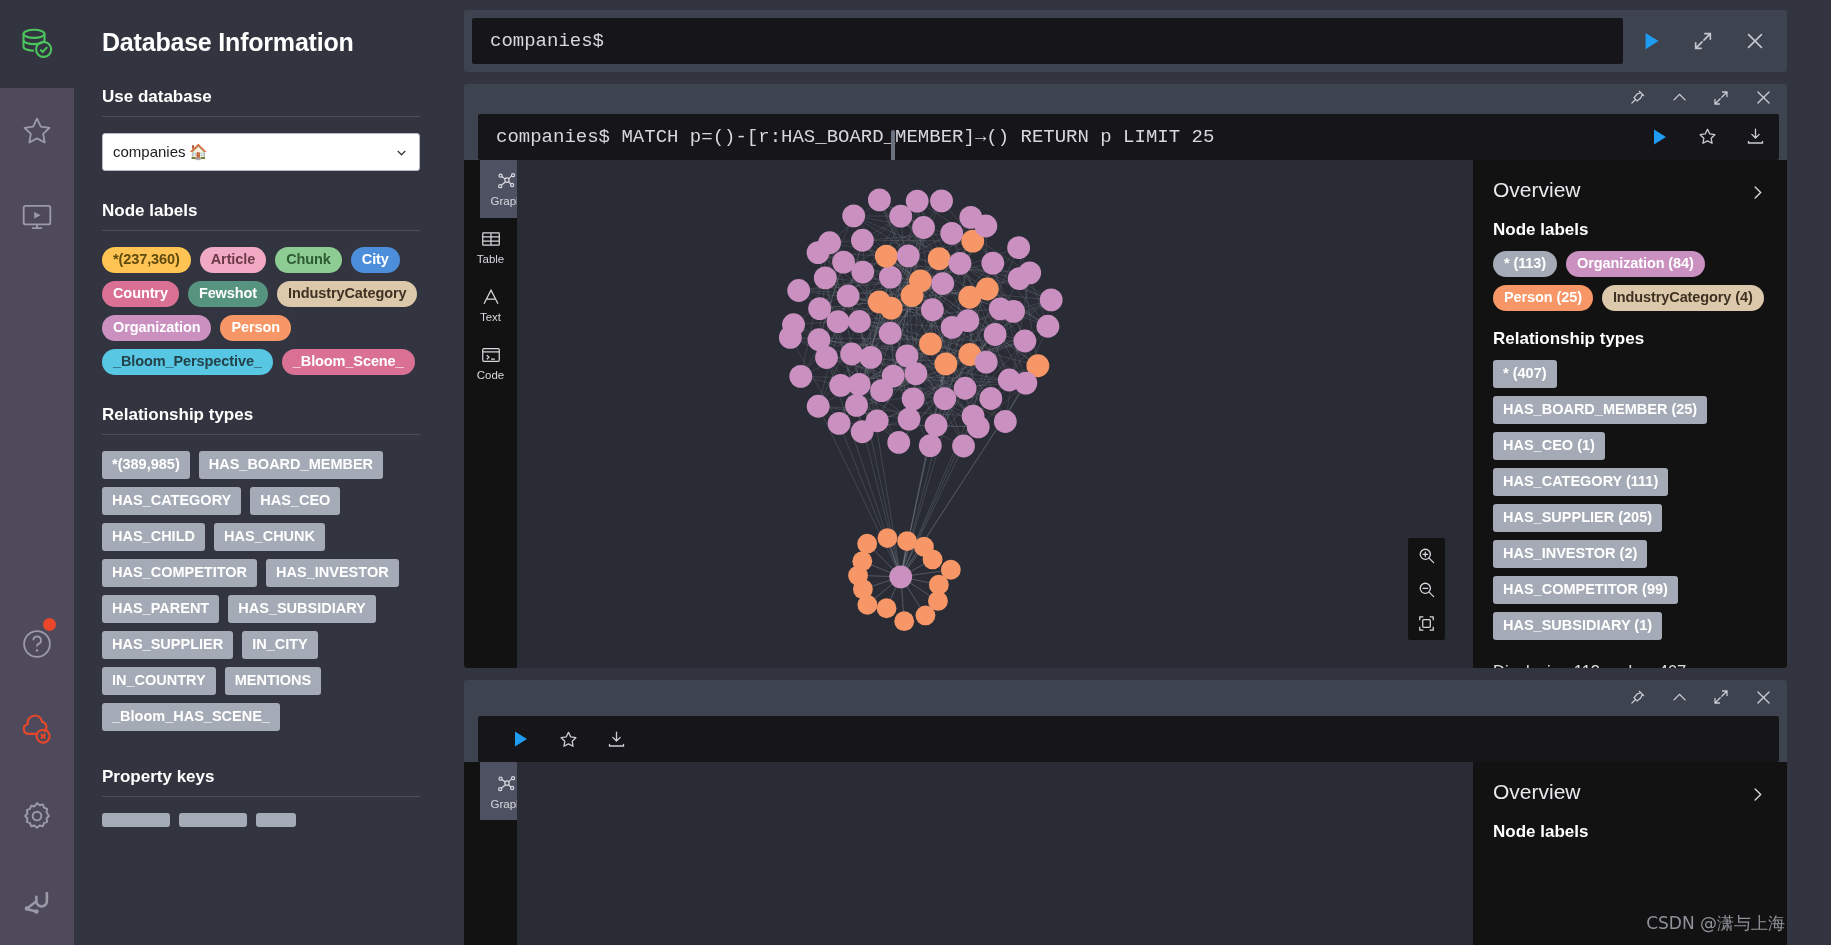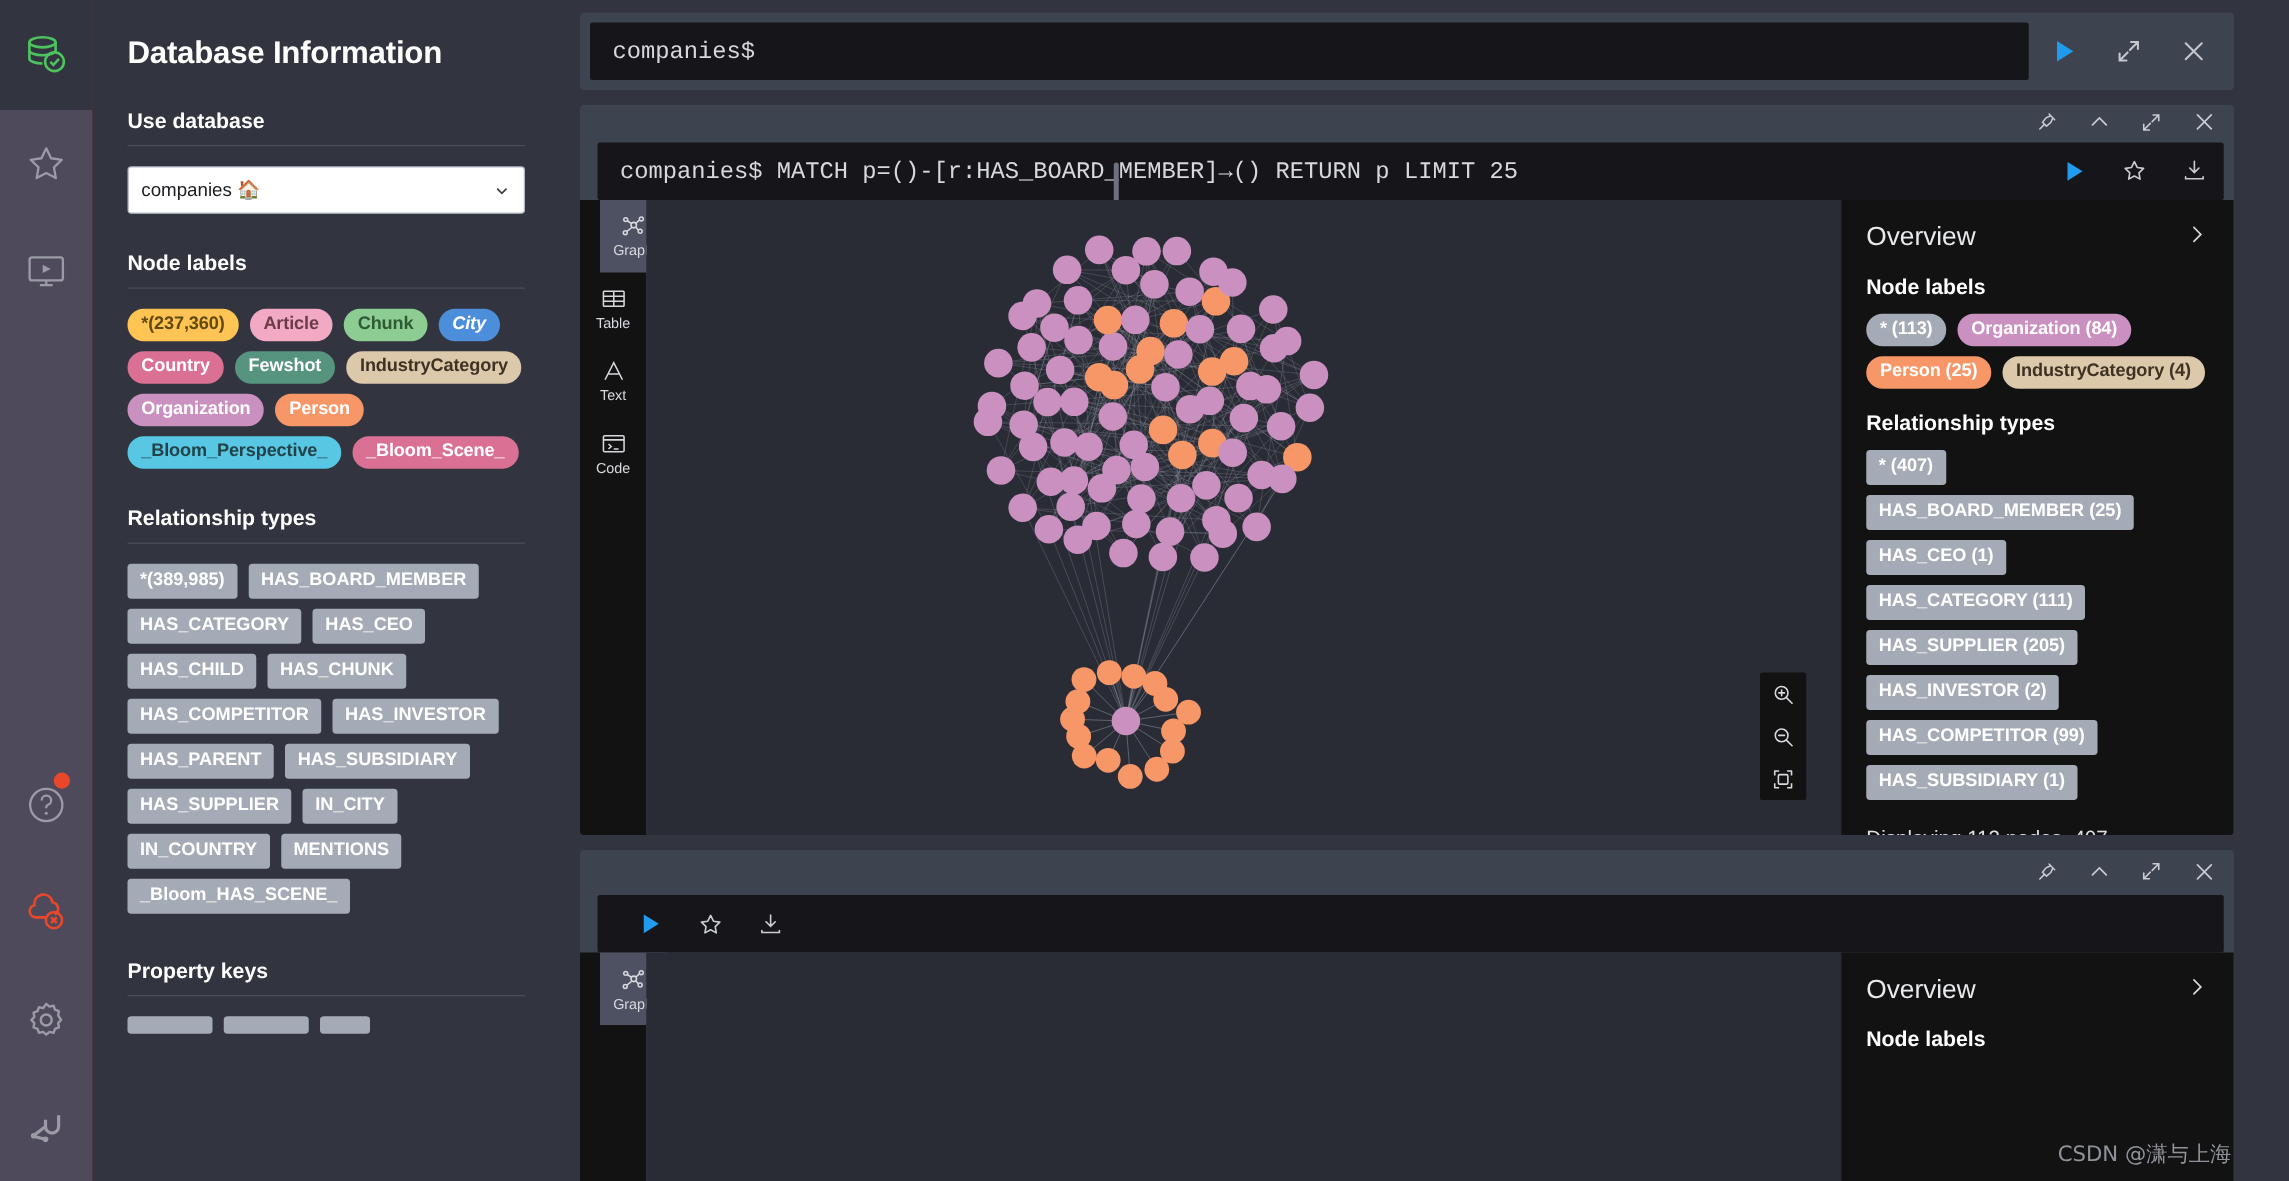--- a/index.html
+++ b/index.html
@@ -2,21 +2,21 @@
 <html><head>
 <meta charset="utf-8">
 <style>
   * { box-sizing: border-box; margin: 0; padding: 0; }
   html, body {
     width: 1831px; height: 945px;
     overflow: hidden;
     background: #32353F;
     font-family: "Liberation Sans", sans-serif;
   }
-  #app { position: relative; width: 1801px; height: 945px; display: flex; background:#7f1d1d; }
+  #app { position: relative; width: 1801px; height: 945px; display: flex; background:#701a75; }
 
   
   .rail {
     width: 74px; height: 945px;
     background: #4E4A5B;
     display: flex; flex-direction: column; align-items: center;
     flex: 0 0 74px;
     position: relative;
   }
   .rail-top {
@@ -164,21 +164,21 @@
     display: flex; flex-direction: column; width: 37px;
   }
   .zc { width: 37px; height: 34px; display: flex; align-items: center; justify-content: center; color: #D7D9DE; cursor: pointer; }
 
   
   .overview {
     width: 314px; background: #121212; color: #E4E5E8;
     flex: 0 0 314px; padding: 18px 20px 0 20px;
     overflow: hidden; position: relative;
   }
-  .ov-head { display: flex; align-items: flex-start; justify-content: space-between; }
+  .ov-head { display: flex; align-items: flex-end; justify-content: space-between; }
   .ov-title { font-size: 21px; color: #E8EAEE; }
   .ov-sec { font-size: 17px; font-weight: bold; color: #fff; margin: 18px 0 11px 0; }
   .ov-note { font-size: 16.5px; color: #DDE0E5; margin-top: 22px; }
   .ov-chevron { cursor: pointer; color:#D7D9DE; }
 
   
   .watermark {
     position: absolute; right: 16px; bottom: 10px;
     color: #8f9299; font-size: 17px; z-index: 40;
     font-family: "DejaVu Sans", sans-serif;
@@ -274,21 +274,21 @@
         </span>
       </div>
 
       <div class="spacer-lg"></div>
       <div class="sec-title">Node labels</div>
       <div class="sec-rule"></div>
       <div class="chips" id="sb-node-chips">
           <div class="chip" style="background: rgb(255, 196, 84); color: rgb(96, 74, 14);">*(237,360)</div>
           <div class="chip" style="background: rgb(241, 169, 196); color: rgb(109, 59, 72);">Article</div>
           <div class="chip" style="background: rgb(141, 204, 147); color: rgb(46, 91, 52);">Chunk</div>
-          <div class="chip" style="background: rgb(76, 142, 218); color: rgb(255, 255, 255); font-style: italic;">City</div>
+          <div class="chip" style="background: rgb(76, 142, 218); color: rgb(255, 255, 255);">City</div>
           <div class="chip" style="background: rgb(218, 113, 148); color: rgb(255, 255, 255);">Country</div>
           <div class="chip" style="background: rgb(86, 148, 128); color: rgb(255, 255, 255);">Fewshot</div>
           <div class="chip" style="background: rgb(220, 200, 170); color: rgb(62, 50, 35);">IndustryCategory</div>
           <div class="chip" style="background: rgb(201, 144, 192); color: rgb(255, 255, 255);">Organization</div>
           <div class="chip" style="background: rgb(247, 151, 103); color: rgb(255, 255, 255);">Person</div>
           <div class="chip" style="background: rgb(87, 199, 227); color: rgb(35, 66, 74);">_Bloom_Perspective_</div>
           <div class="chip" style="background: rgb(218, 113, 148); color: rgb(255, 255, 255);">_Bloom_Scene_</div>
         </div>
 
       <div class="spacer-lg"></div>

